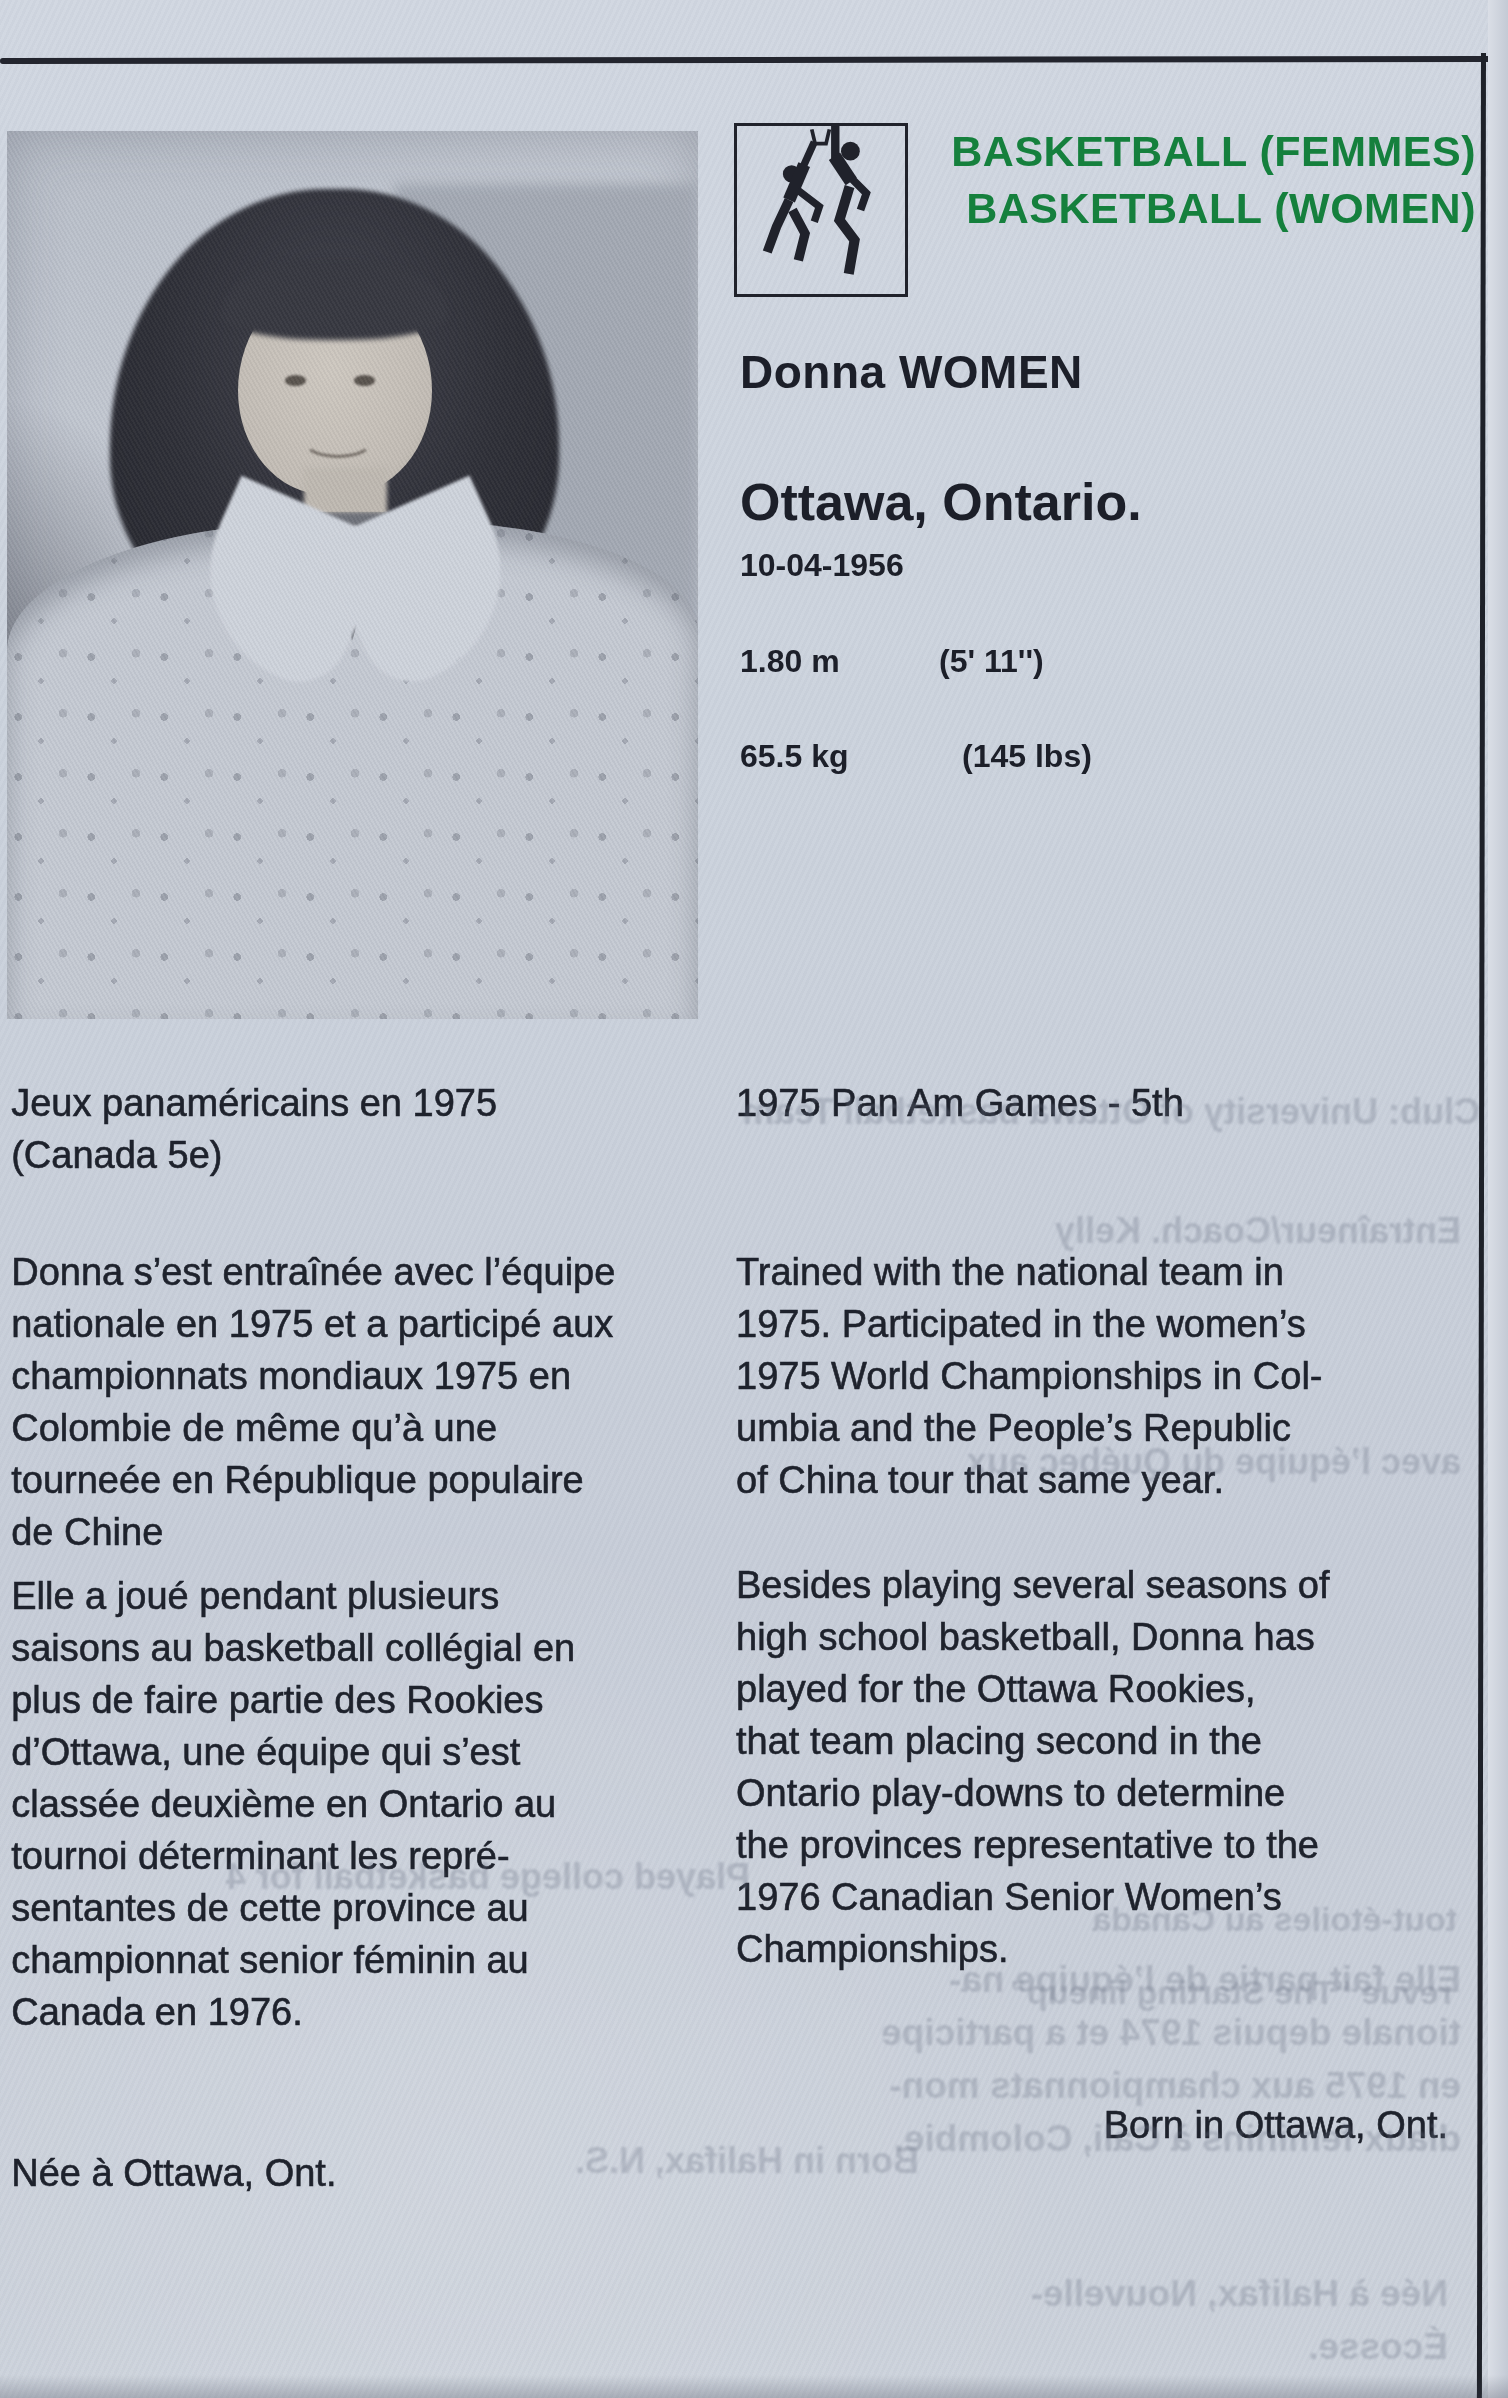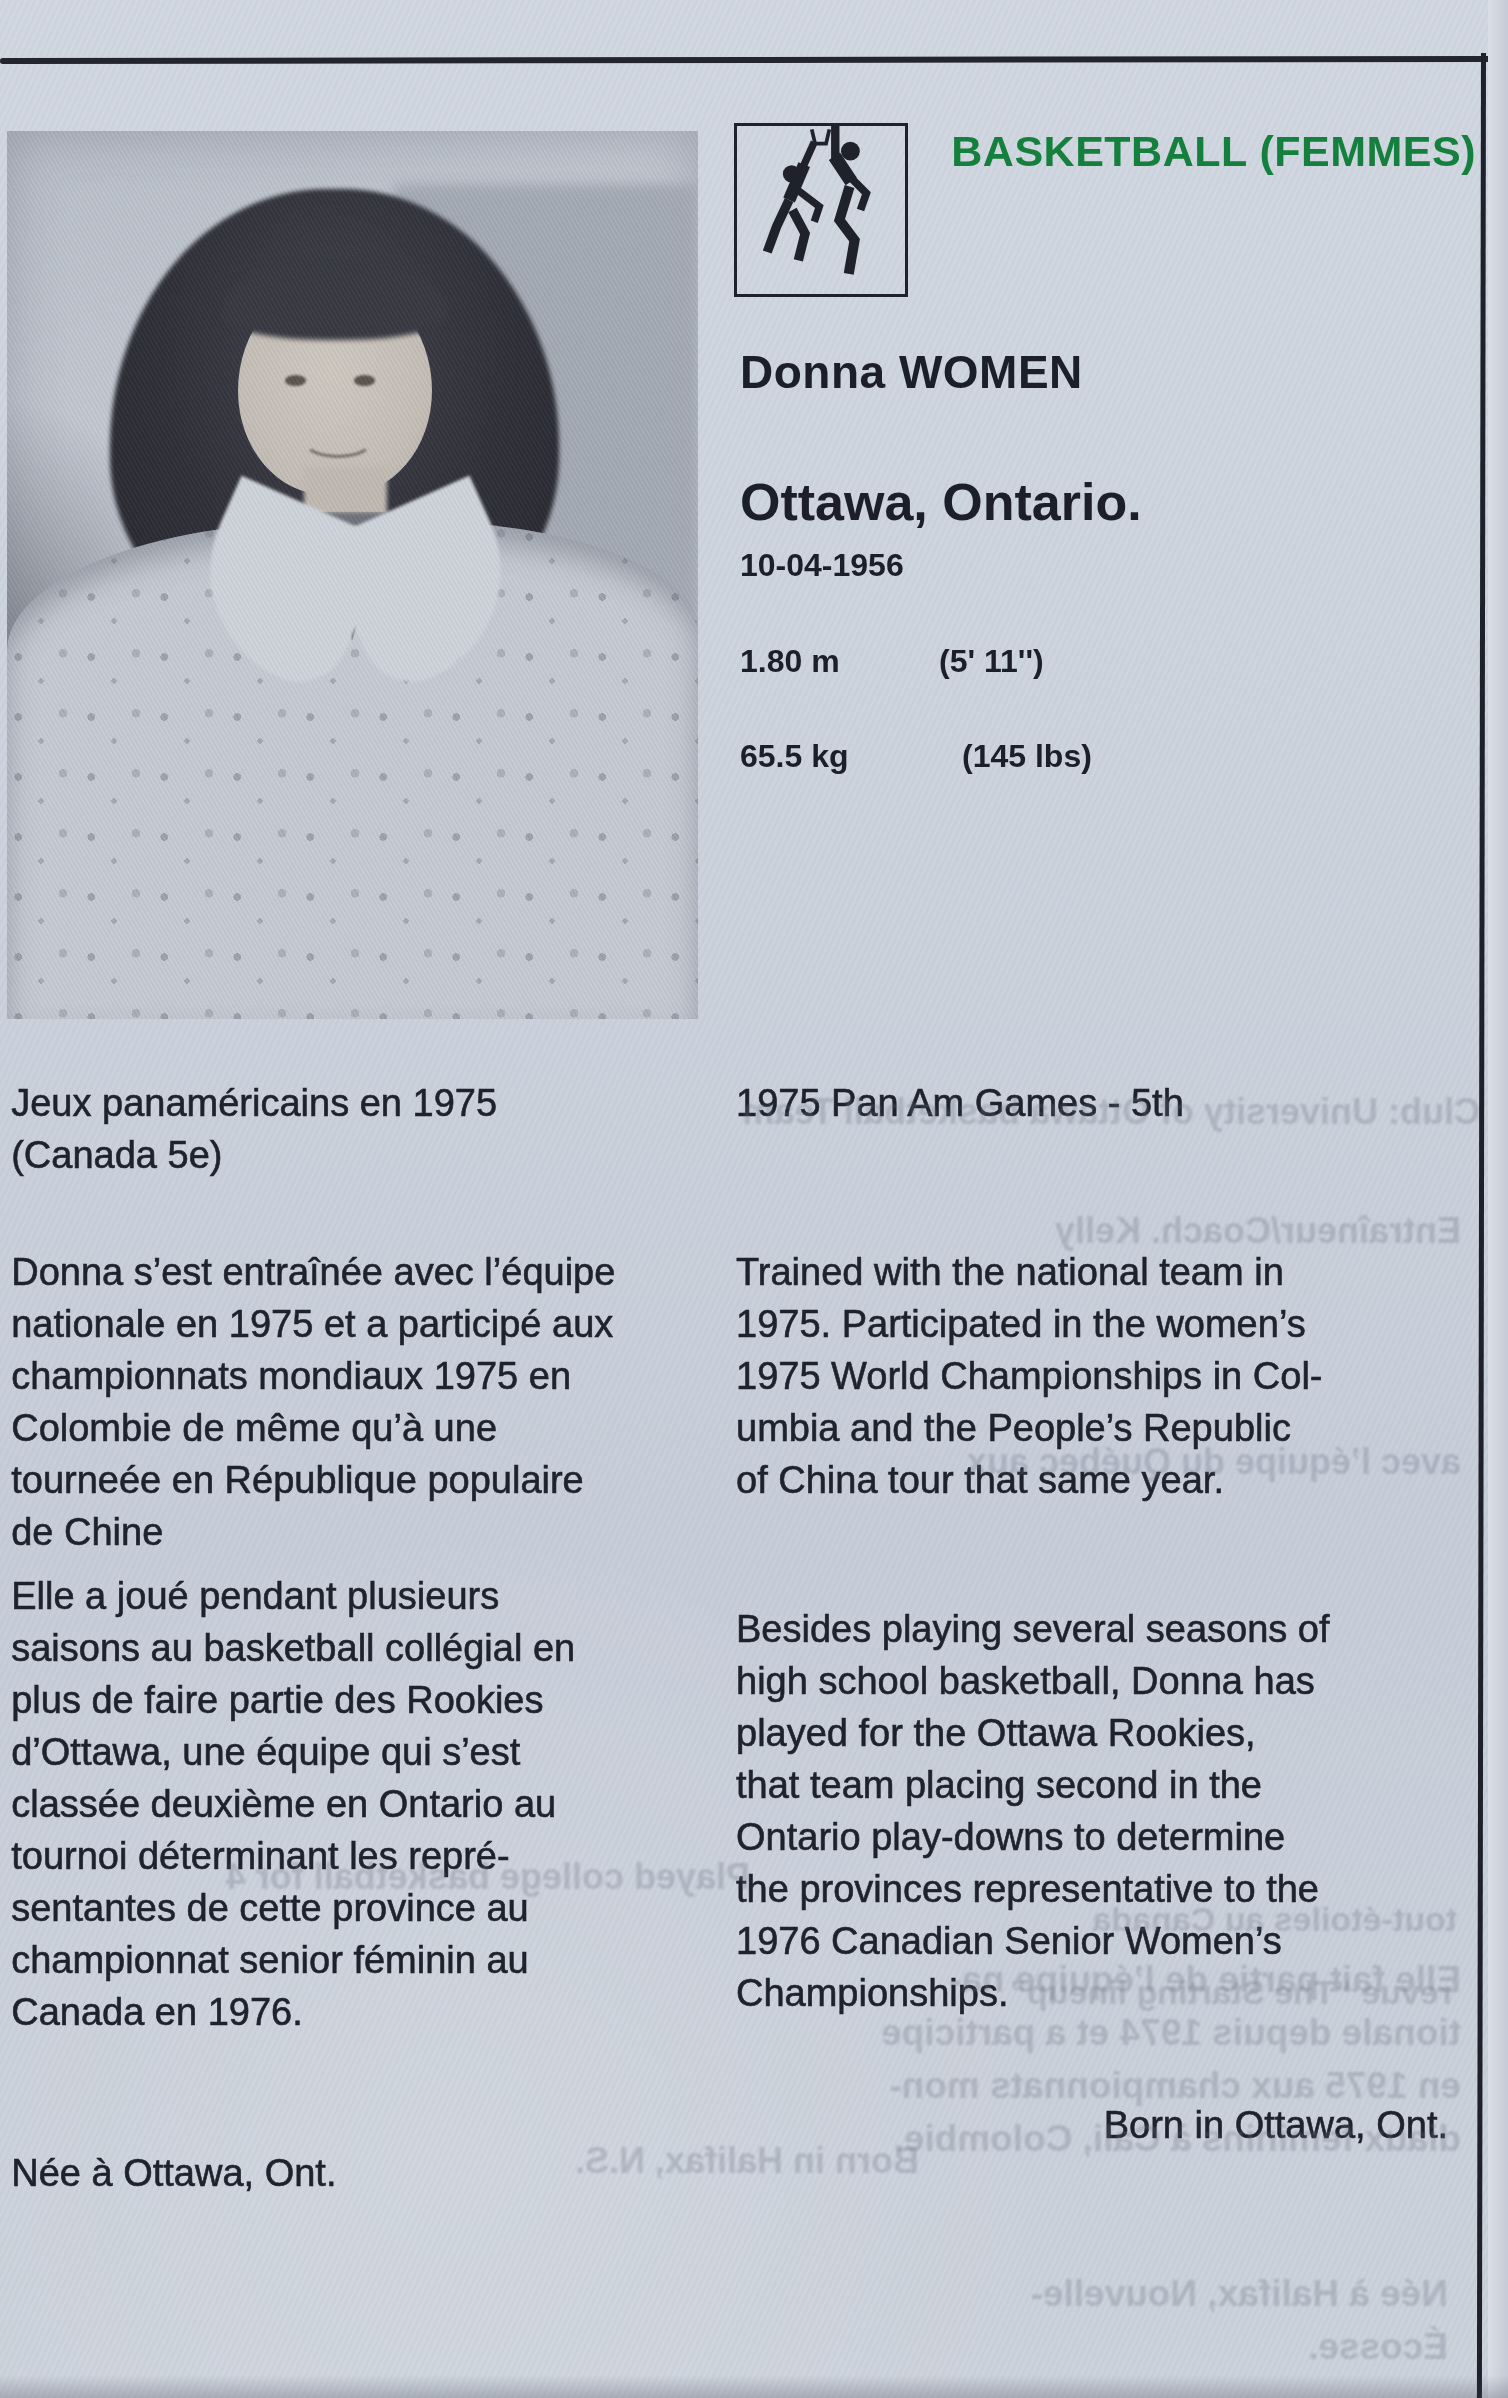--- a/index.html
+++ b/index.html
@@ -69,21 +69,21 @@
   .stat-row{position:absolute;left:740px;display:flex;font-weight:bold;font-size:32px;}
   .stat-row .metric{width:199px;}
   .stat-row.height{top:643px;} .stat-row.weight{top:738px;gap:23px;}
 
   
   .para{position:absolute;margin:0;font-size:38px;line-height:52px;white-space:pre-line;color:#1e222c;
     -webkit-text-stroke:0.6px currentColor;}
   .col-fr .para{left:11.2px;width:698px;}
   .col-en .para{left:736px;width:712px;}
   .fr-p1{top:1077px;} .fr-p2{top:1246px;} .fr-p3{top:1570px;} .fr-p4{top:2147px;}
-  .en-p1{top:1077px;} .en-p2{top:1246px;} .en-p3{top:1559px;margin-top:44px;} .en-p4{top:2099px;text-align:right;}
+  .en-p1{top:1077px;} .en-p2{top:1246px;} .en-p3{top:1559px;} .en-p4{top:2099px;text-align:right;}
 
   
   .bleed{position:absolute;transform:scaleX(-1);color:#6b7385;opacity:.30;filter:blur(1px);
     font-weight:bold;font-size:36px;line-height:53px;white-space:pre-line;}
 </style>
 </head>
 <body>
 
 <div class="texture"></div>
 <div class="top-rule"></div>
@@ -122,20 +122,21 @@
     <line x1="46" y1="9.5" x2="39.5" y2="24" stroke-width="4.4"></line>
     <line x1="40" y1="23" x2="31" y2="44" stroke-width="7.5"></line>
     <polyline points="36,38 49,48 46,57" stroke-width="4.4"></polyline>
     <polyline points="31,44 23.5,60 18,75" stroke-width="5.6"></polyline>
     <polyline points="33,50 40.5,64 36.5,80" stroke-width="5.6"></polyline>
   </svg>
 </div>
 
 <div class="titles">
   <div>BASKETBALL (FEMMES)</div>
+  <div>BASKETBALL (WOMEN)</div>
 </div>
 
 <div class="athlete-name">Donna WOMEN</div>
 <div class="athlete-city">Ottawa, Ontario.</div>
 <div class="athlete-birth">10-04-1956</div>
 <div class="stat-row height">
   <span class="metric">1.80 m</span>
   <span class="imperial">(5' 11'')</span>
 </div>
 <div class="stat-row weight">

